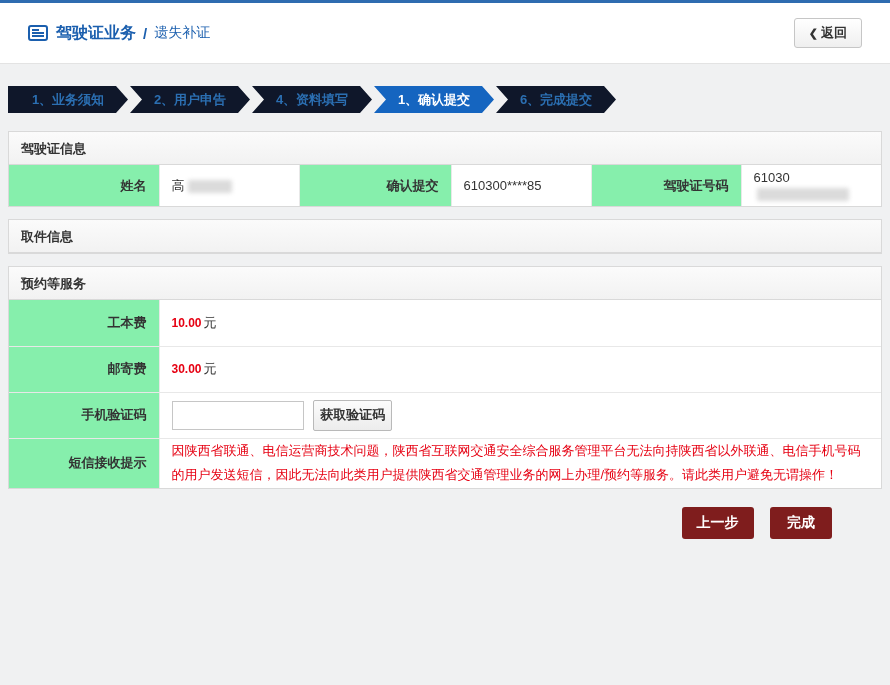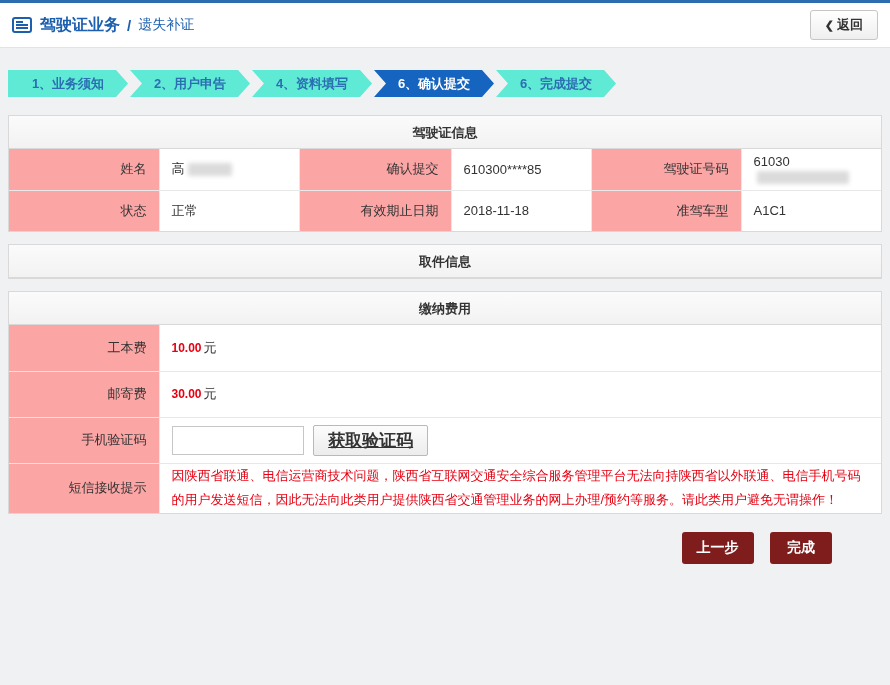--- a/index.html
+++ b/index.html
@@ -8,87 +8,86 @@
     min-height: 685px;
     background: #f0f1f2;
     font-family: "Liberation Sans", "DejaVu Sans", sans-serif;
     color: #333;
   }
   .topline { height: 3px; background: #2e6cb0; }
 
   
   .hdr {
     display: flex; align-items: center;
-    height: 45px; background: #fff;
+    height: 61px; background: #fff;
     border-bottom: 1px solid #e3e3e3;
-    padding: 0 12px;
+    padding: 0 28px;
   }
   .hdr .ic { display: inline-flex; margin-right: 8px; }
   .hdr .t-main { color: #1b5fae; font-size: 16px; font-weight: bold; }
   .hdr .t-div { color: #1b5fae; font-size: 15px; margin: 0 7px; font-weight: bold; }
   .hdr .t-sub { color: #1b5fae; font-size: 14px; }
   .back-btn {
     margin-left: auto; display: inline-flex; align-items: center; gap: 3px;
     background: linear-gradient(#ffffff,#efefef);
     border: 1px solid #c6c6c6; border-radius: 3px;
     padding: 5px 14px; font-size: 13px; font-weight: bold; color: #333; cursor: pointer;
   }
   .back-btn .chev { font-size: 11px; line-height: 1; }
 
   
   .steps { display: flex; margin: 22px 8px 18px; }
   .step {
     width: 120px; height: 27px; line-height: 27px;
     text-align: center; font-size: 13px; font-weight: bold;
-    color: #2b6fb2; background: #5eead4;
+    color: #2b6fb2; background: #0f172a;
     margin-left: 2px;
     clip-path: polygon(0 0, calc(100% - 12px) 0, 100% 50%, calc(100% - 12px) 100%, 0 100%, 12px 50%);
     filter: drop-shadow(0 0 1px rgba(0,0,0,.25));
   }
   .step:first-child {
     margin-left: 0;
     clip-path: polygon(0 0, calc(100% - 12px) 0, 100% 50%, calc(100% - 12px) 100%, 0 100%);
   }
   .step.active { background: #1565c0; color: #fff; }
 
   
   .box { margin: 0 8px 12px; background: #fff; border: 1px solid #d9d9d9; }
   .box-hd {
     height: 33px; line-height: 33px; padding: 0 12px;
     background: linear-gradient(#fbfbfb,#f2f2f2);
     border-bottom: 1px solid #d9d9d9;
-    font-size: 13px; font-weight: bold; color: #333; text-align: center;
+    font-size: 13px; font-weight: bold; color: #333;
   }
   table.grid { width: 100%; border-collapse: collapse; border-style: hidden; table-layout: fixed; font-size: 13px; }
   table.grid td { border: 1px solid #e8e8e8; height: 41px; padding: 0 12px; }
-  td.lbl { background: #fca5a5; text-align: right; font-weight: normal; color: #333; }
+  td.lbl { background: #86efac; text-align: right; font-weight: bold; color: #333; }
   td.val { background: #fff; text-align: left; color: #333; }
 
   .smudge {
     display: inline-block; height: 13px; border-radius: 2px;
     background: #cfcfcf; filter: blur(2px);
     vertical-align: middle; margin-left: 3px; opacity: .75;
   }
 
   
   table.fees td { height: 46px; }
   .amount { color: #e60012; font-size: 12px; font-weight: bold; }
   .unit { font-size: 13px; color: #333; margin-left: 2px; }
   .code-input {
     width: 132px; height: 29px; border: 1px solid #c6c6c6;
     padding: 0 6px; font-size: 13px; vertical-align: middle;
     font-family: "Liberation Sans", "DejaVu Sans", sans-serif;
   }
   .code-btn {
-    height: 31px; padding: 0 14px; margin-left: 6px; vertical-align: middle;
+    height: 31px; padding: 0 6px; margin-left: 6px; vertical-align: middle;
     background: linear-gradient(#fcfcfc,#ececec);
     border: 1px solid #b9b9b9; border-radius: 2px;
-    font-size: 17px; font-weight: bold; color: #333; cursor: pointer;
-    font-family: "Liberation Sans", "DejaVu Sans", sans-serif;
-    text-decoration: underline;
+    font-size: 13px; font-weight: bold; color: #333; cursor: pointer;
+    font-family: "Liberation Sans", "DejaVu Sans", sans-serif;
   }
   td.notice { color: #e60012; line-height: 1.9; padding: 12px; height: auto; }
   td.notice-lbl { height: 72px; }
 
   
   .foot { margin: 18px 8px 14px; text-align: right; padding-right: 50px; }
   .btn-primary {
     display: inline-block; background: #7f1d1d; color: #fff;
     border: none; border-radius: 3px; height: 32px; min-width: 62px;
     padding: 0 15px; font-size: 14px; font-weight: bold; cursor: pointer;
@@ -116,21 +115,21 @@
   <button class="back-btn">
     <span class="chev">❮</span>
     <span>返回</span>
   </button>
 </div>
 
 <div class="steps">
   <div class="step">1、业务须知</div>
   <div class="step">2、用户申告</div>
   <div class="step">4、资料填写</div>
-  <div class="step active">6、确认提交</div>
+  <div class="step active">1、确认提交</div>
   <div class="step">6、完成提交</div>
 </div>
 
 <div class="box">
   <div class="box-hd">驾驶证信息</div>
   <table class="grid">
     <colgroup>
       <col style="width:150px">
         <col>
         <col style="width:152px">
@@ -144,28 +143,20 @@
       <td class="val">
         <span>高</span><span class="smudge" style="width:44px"></span>
       </td>
       <td class="lbl">确认提交</td>
       <td class="val">610300****85</td>
       <td class="lbl">驾驶证号码</td>
       <td class="val">
         <span>61030</span><span class="smudge" style="width:92px"></span>
       </td>
     </tr>
-    <tr>
-      <td class="lbl">状态</td>
-      <td class="val">正常</td>
-      <td class="lbl">有效期止日期</td>
-      <td class="val">2018-11-18</td>
-      <td class="lbl">准驾车型</td>
-      <td class="val">A1C1</td>
-    </tr>
   </tbody>
     </table>
 </div>
 
 <div class="box">
   <div class="box-hd">取件信息</div>
   <table class="grid">
     <colgroup>
       <col style="width:150px">
         <col>
@@ -173,21 +164,21 @@
         <col>
         <col style="width:150px">
         <col>
     </colgroup>
     <tbody>
   </tbody>
     </table>
 </div>
 
 <div class="box">
-  <div class="box-hd">缴纳费用</div>
+  <div class="box-hd">预约等服务</div>
   <table class="grid fees">
     <colgroup>
         <col style="width:150px">
         <col>
       </colgroup>
     <tbody>
         <tr>
       <td class="lbl">工本费</td>
       <td class="val">
         <span class="amount">10.00</span><span class="unit">元</span>

